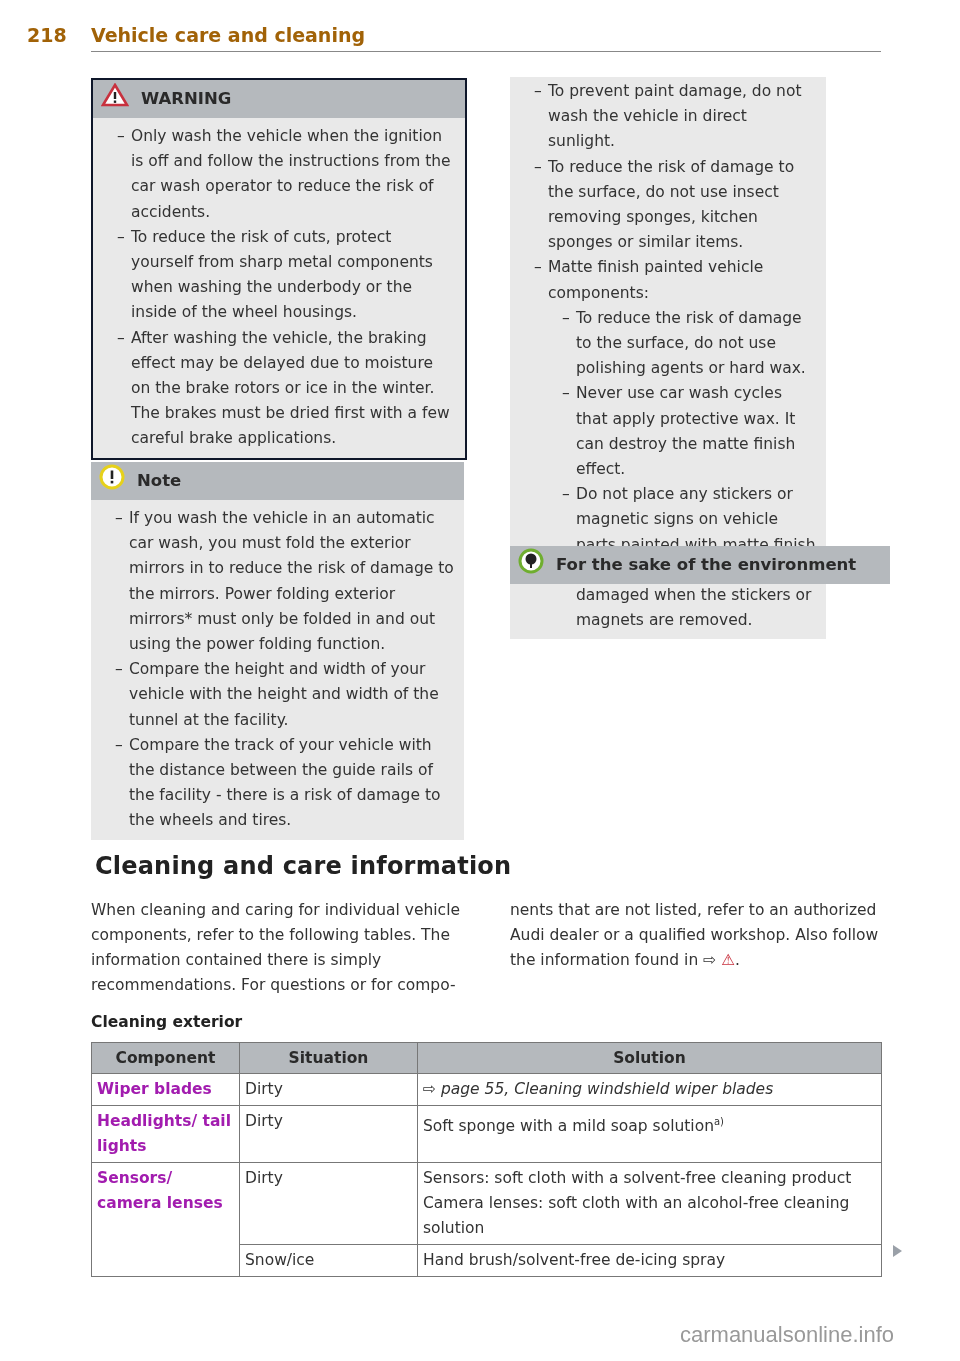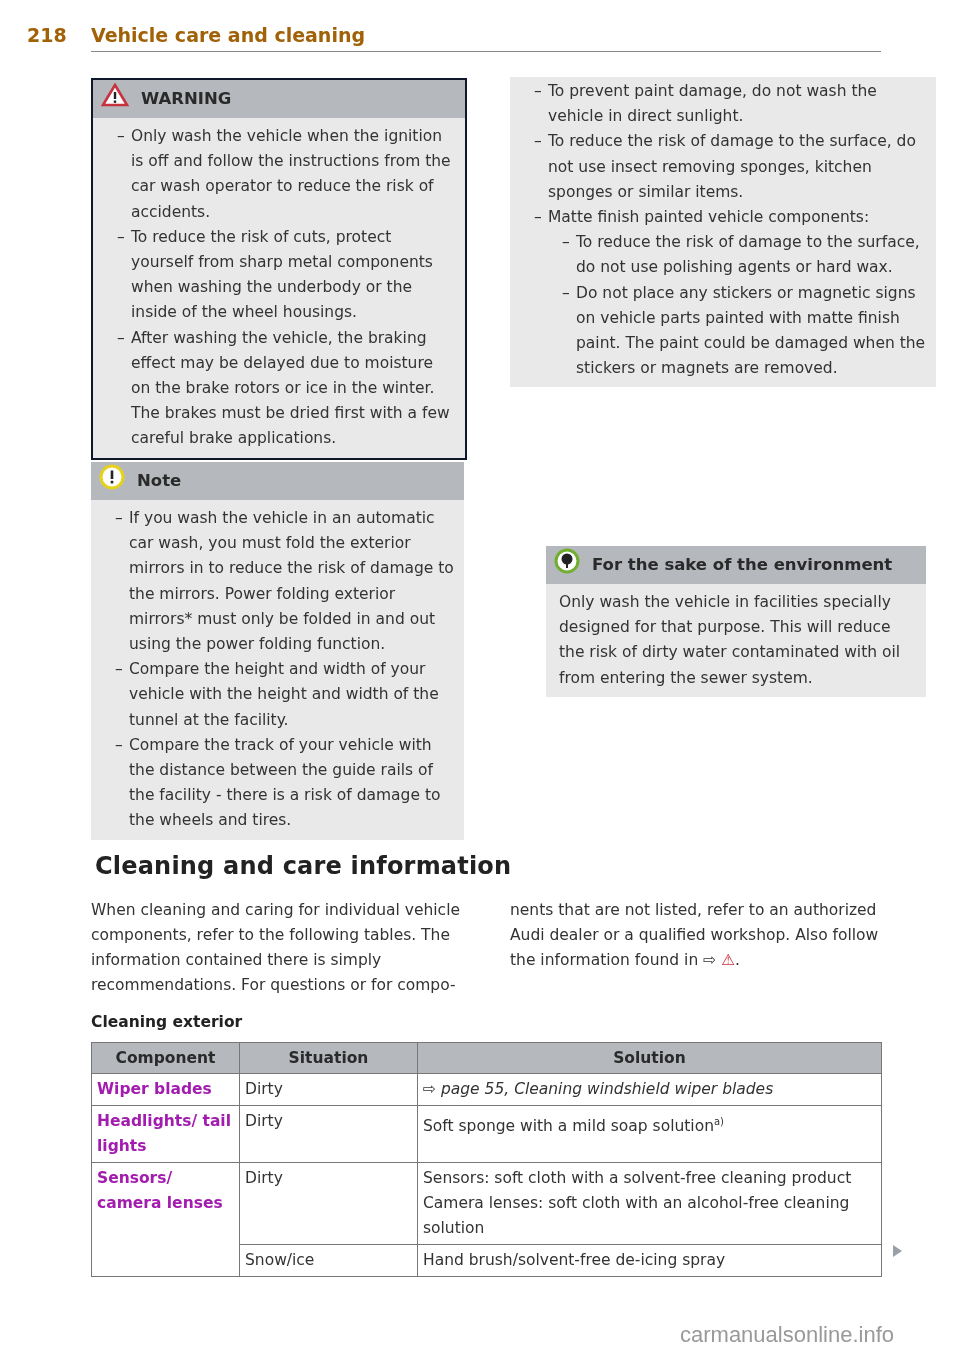--- a/index.html
+++ b/index.html
@@ -10,22 +10,22 @@
 
   .box { position: absolute; background: #e9e9e9; font-size: 15.5px; line-height: 25.2px; color: #333; }
   .box .bhead { background: #b5b9bd; height: 38px; display: flex; align-items: center; font-weight: bold; font-size: 16.5px; color: #2a2a2a; }
   .box ul { list-style: none; margin: 0; padding: 6px 10px 6px 24px; }
   .box li { position: relative; padding-left: 14px; }
   .box li::before { content: "–"; position: absolute; left: 0; }
   .box ul ul { padding: 0 0 0 14px; }
 
   .warn { left: 91px; top: 78px; width: 372px; border: 2px solid #0f172a; }
   .note { left: 91px; top: 462px; width: 373px; }
-  .right1 { left: 510px; top: 77px; width: 426px; }
-  .env { left: 510px; top: 546px; width: 380px; margin-left: 36px; }
+  .right1 { left: 510px; top: 77px; width: 316px; }
+  .env { left: 510px; top: 546px; width: 380px; }
   .env .btext { padding: 6px 12px 6px 13px; }
 
   .icon { display: inline-block; margin: 0 12px 0 8px; }
 
   h2 { position: absolute; left: 91px; top: 848px; margin: 4px; font-family: "DejaVu Sans", sans-serif; font-size: 24px; font-weight: bold; color: #222; letter-spacing: 0.2px; }
   .para { position: absolute; font-size: 15.5px; line-height: 25px; color: #333; }
   .p-left { left: 91px; top: 898px; width: 380px; }
   .p-right { left: 510px; top: 898px; width: 380px; }
   .tbl-title { position: absolute; left: 91px; top: 1013px; font-weight: bold; font-size: 15.5px; color: #222; }
 
@@ -83,38 +83,38 @@
 </div>
 
 <div class="box right1">
   <ul style="padding-top:2px;">
     <li>To prevent paint damage, do not wash the vehicle in direct sunlight.</li>
     <li>To reduce the risk of damage to the surface, do not use insect removing sponges, kitchen sponges or similar items.</li>
     <li>
       <span>Matte finish painted vehicle components:</span>
       <ul>
         <li>To reduce the risk of damage to the surface, do not use polishing agents or hard wax.</li>
+        <li>Never use car wash cycles that apply protective wax. It can destroy the matte finish effect.</li>
         <li>Do not place any stickers or magnetic signs on vehicle parts painted with matte finish paint. The paint could be damaged when the stickers or magnets are removed.</li>
       </ul>
     </li>
   </ul>
 </div>
 
 <div class="box env">
   <div class="bhead">
     <span class="icon">
       <svg width="26" height="26" viewBox="0 0 26 26">
           <circle cx="13" cy="13" r="11" fill="#fff" stroke="#6fae2f" stroke-width="3"></circle>
           <circle cx="13" cy="11" r="5.5" fill="#222"></circle>
           <rect x="12" y="14" width="2" height="6" fill="#222"></rect>
         </svg>
     </span>
     <span>For the sake of the environment</span>
   </div>
-  <div class="btext">Only wash the vehicle in facilities specially designed for that purpose. This will reduce the risk of dirty water contaminated with oil from entering the sewer system.</div>
 </div>
 
 <h2>Cleaning and care information</h2>
 
 <div class="para p-left">When cleaning and caring for individual vehicle components, refer to the following tables. The information contained there is simply recommendations. For questions or for compo-</div>
 <div class="para p-right">
   <span>nents that are not listed, refer to an authorized Audi dealer or a qualified workshop. Also follow the information found in ⇨ </span><span style="color:#c8313e;">⚠</span><span>.</span>
 </div>
 
 <div class="tbl-title">Cleaning exterior</div>

